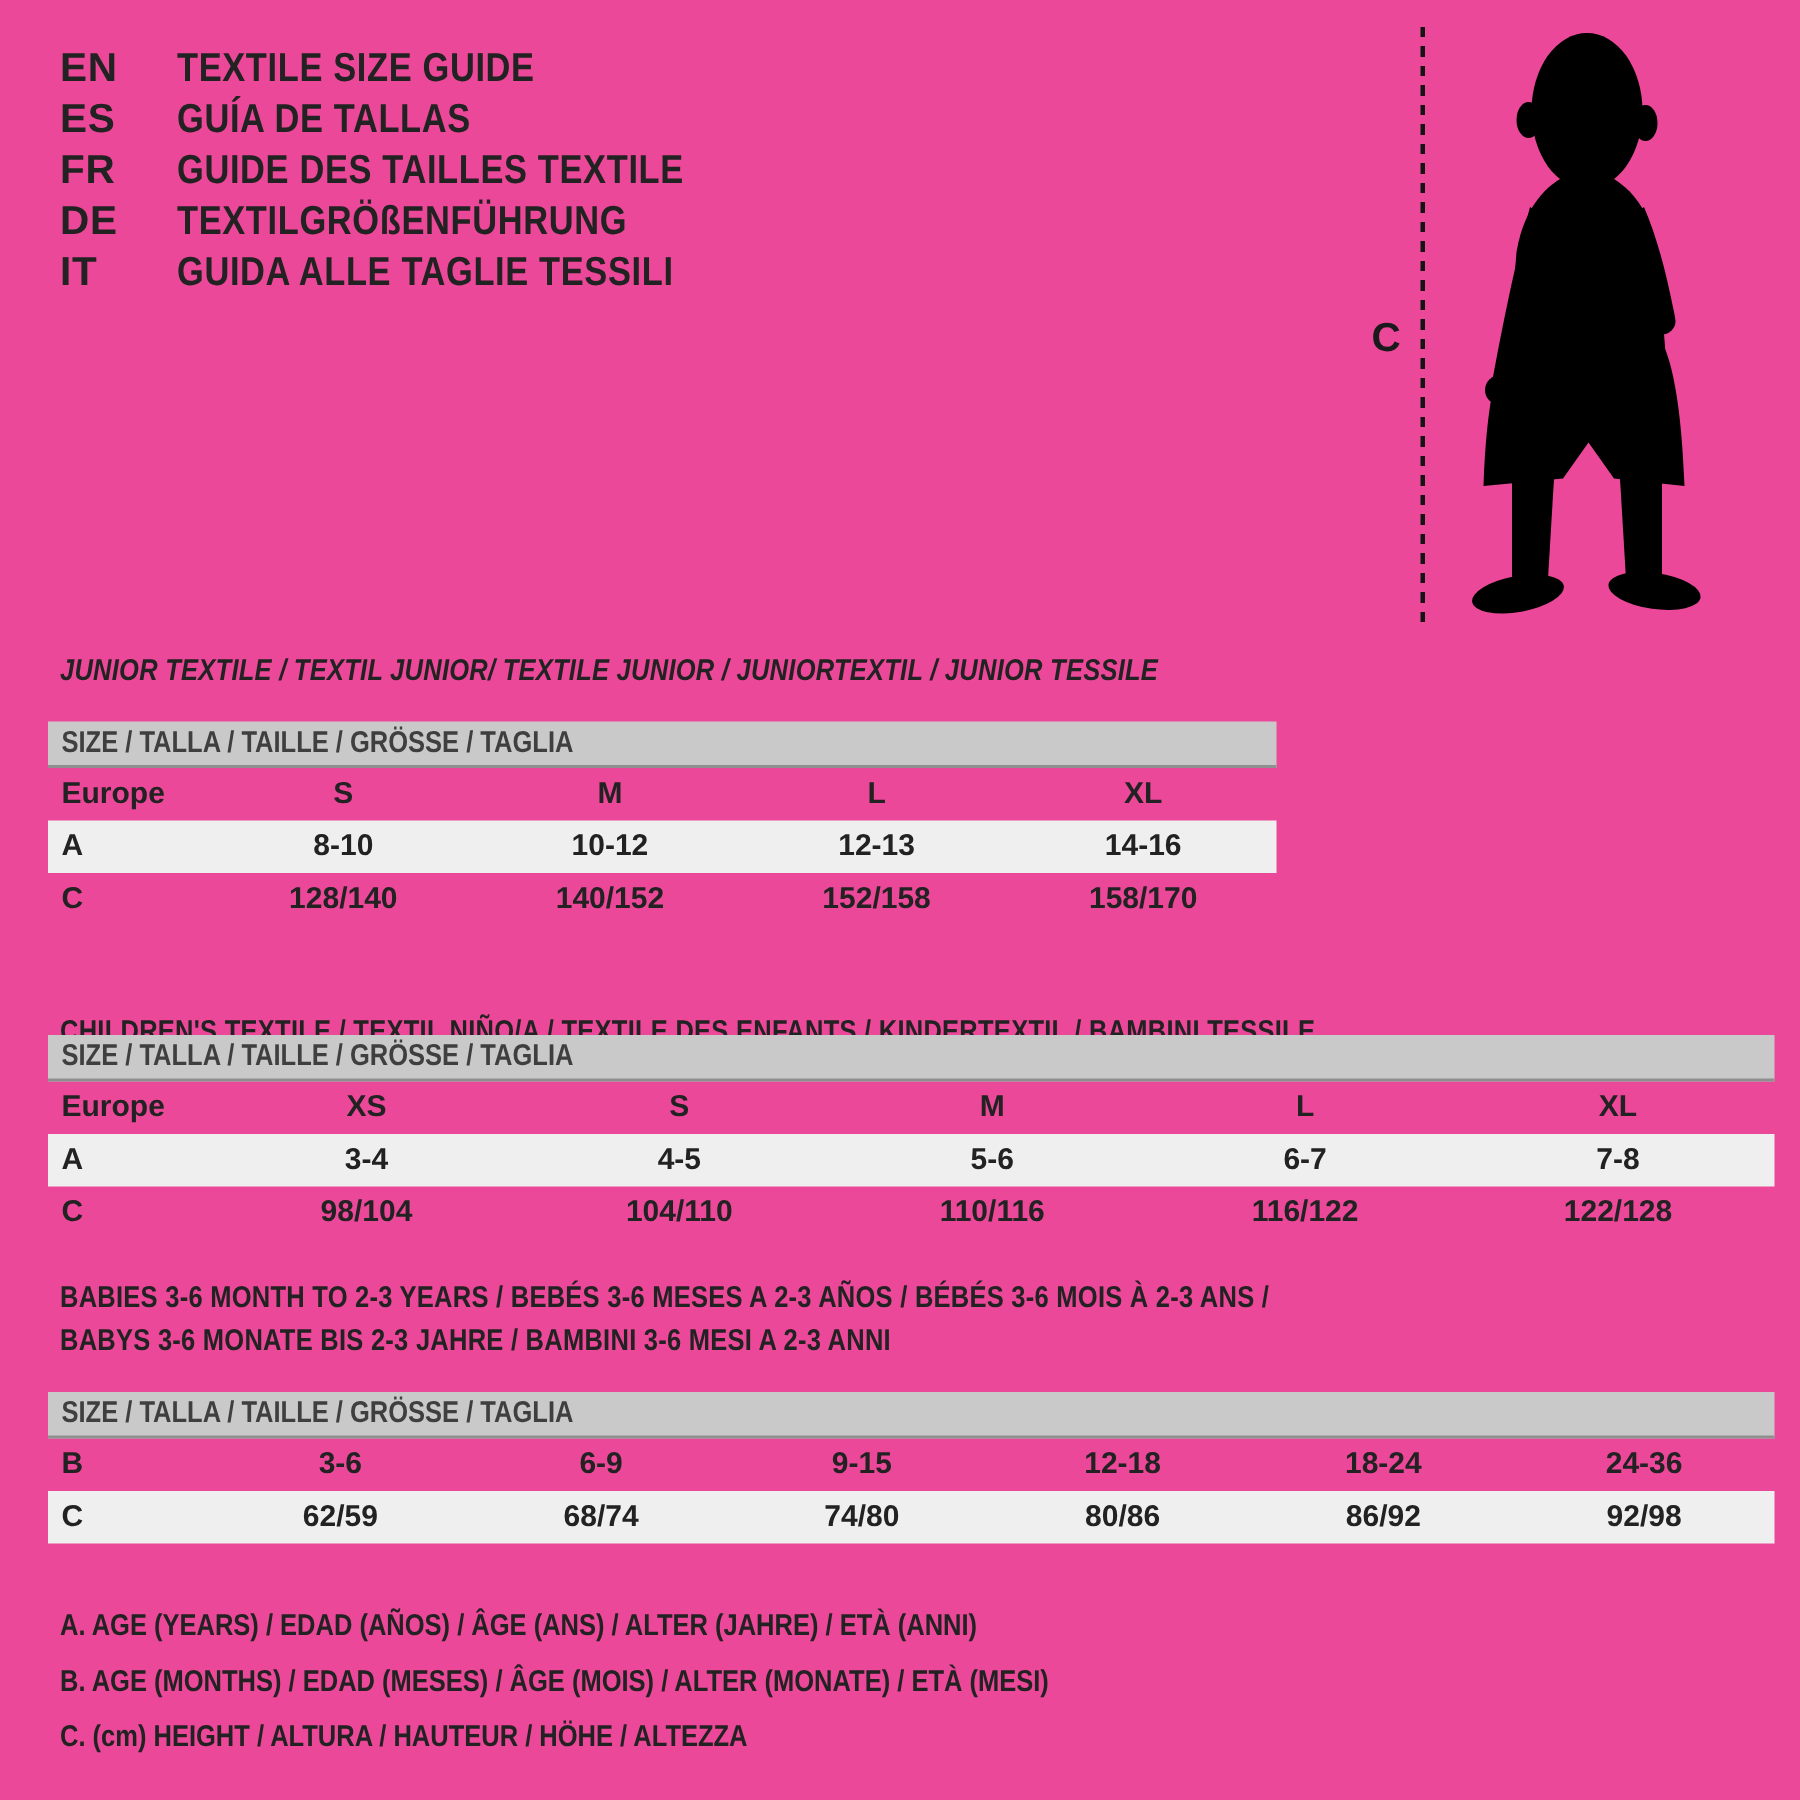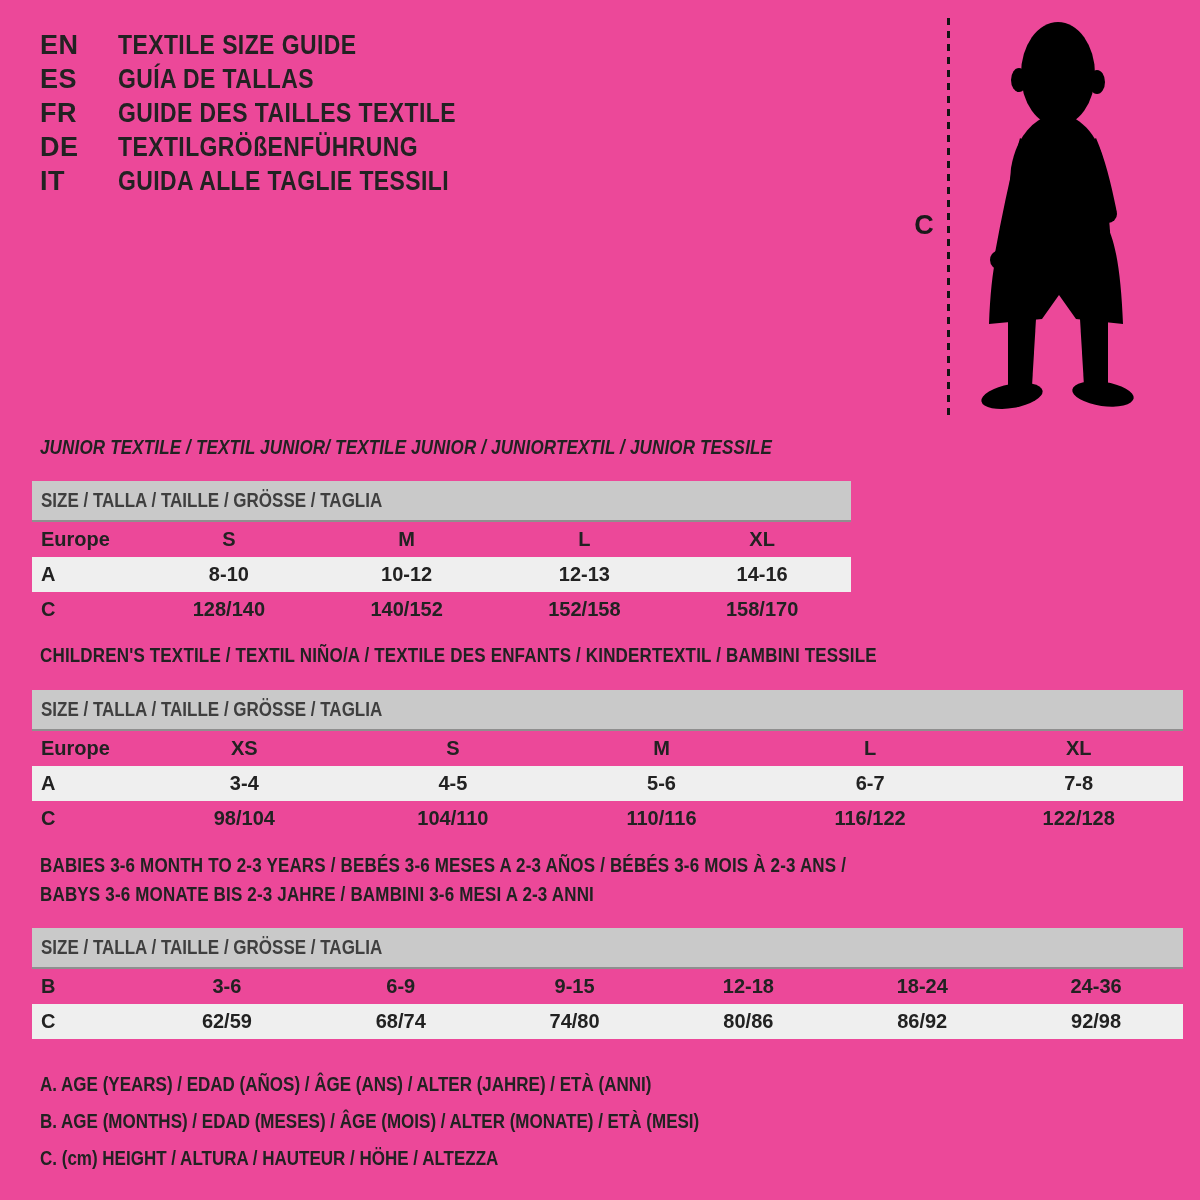--- a/index.html
+++ b/index.html
@@ -22,31 +22,31 @@
     position:absolute;left:947px;top:18px;width:3px;height:397px;
     background:repeating-linear-gradient(to bottom,#141414 0 7px,transparent 7px 13px);
   }
   .c-label{position:absolute;left:906px;top:210px;width:36px;text-align:center;font-size:27px;color:#1a1a1a;}
   .silhouette{position:absolute;left:962px;top:16px;}
 
   
   .heading{position:absolute;left:40px;font-size:20px;line-height:29px;letter-spacing:0.2px;}
   .tbl{position:absolute;left:32px;font-size:20px;}
   .bar{
-    height:41px;background:#c9c9c9;color:#3f3f3f;display:flex;align-items:center;
+    height:31px;background:#c9c9c9;color:#3f3f3f;display:flex;align-items:center;
     padding-left:9px;border-bottom:2px solid #8f8f8f;box-sizing:border-box;
   }
   .trow{display:flex;align-items:center;height:35px;}
   .trow.shaded{background:#efefef;}
   .lbl{width:108px;padding-left:9px;box-sizing:border-box;flex:none;}
   .cell{flex:1;text-align:center;}
 
   #heading-junior{top:433px;font-style:italic;}
   #tbl-junior{top:481px;width:819px;}
-  #heading-children{top:641px;}
+  #heading-children{top:674px;}
   #tbl-children{top:690px;width:1151px;}
   #heading-babies{top:851px;}
   #tbl-babies{top:928px;width:1151px;}
 
   
   .legend{position:absolute;left:40px;top:1066px;font-size:20px;}
   .legend-line{height:37px;display:flex;align-items:center;}
 </style>
 </head>
 <body>

